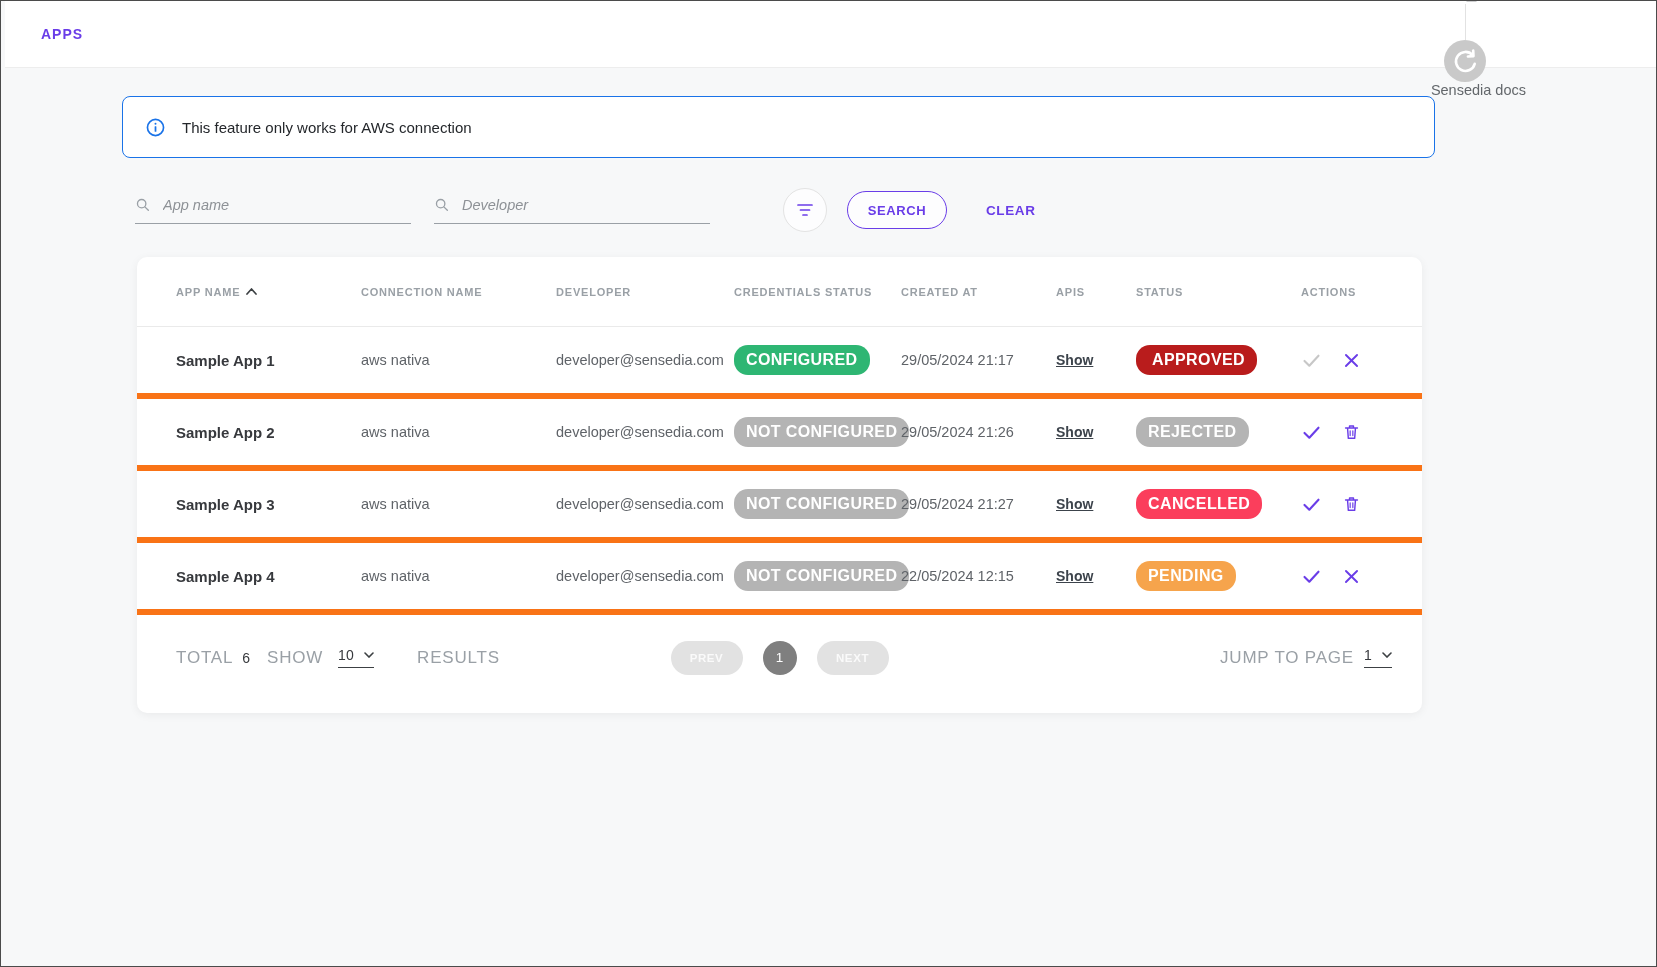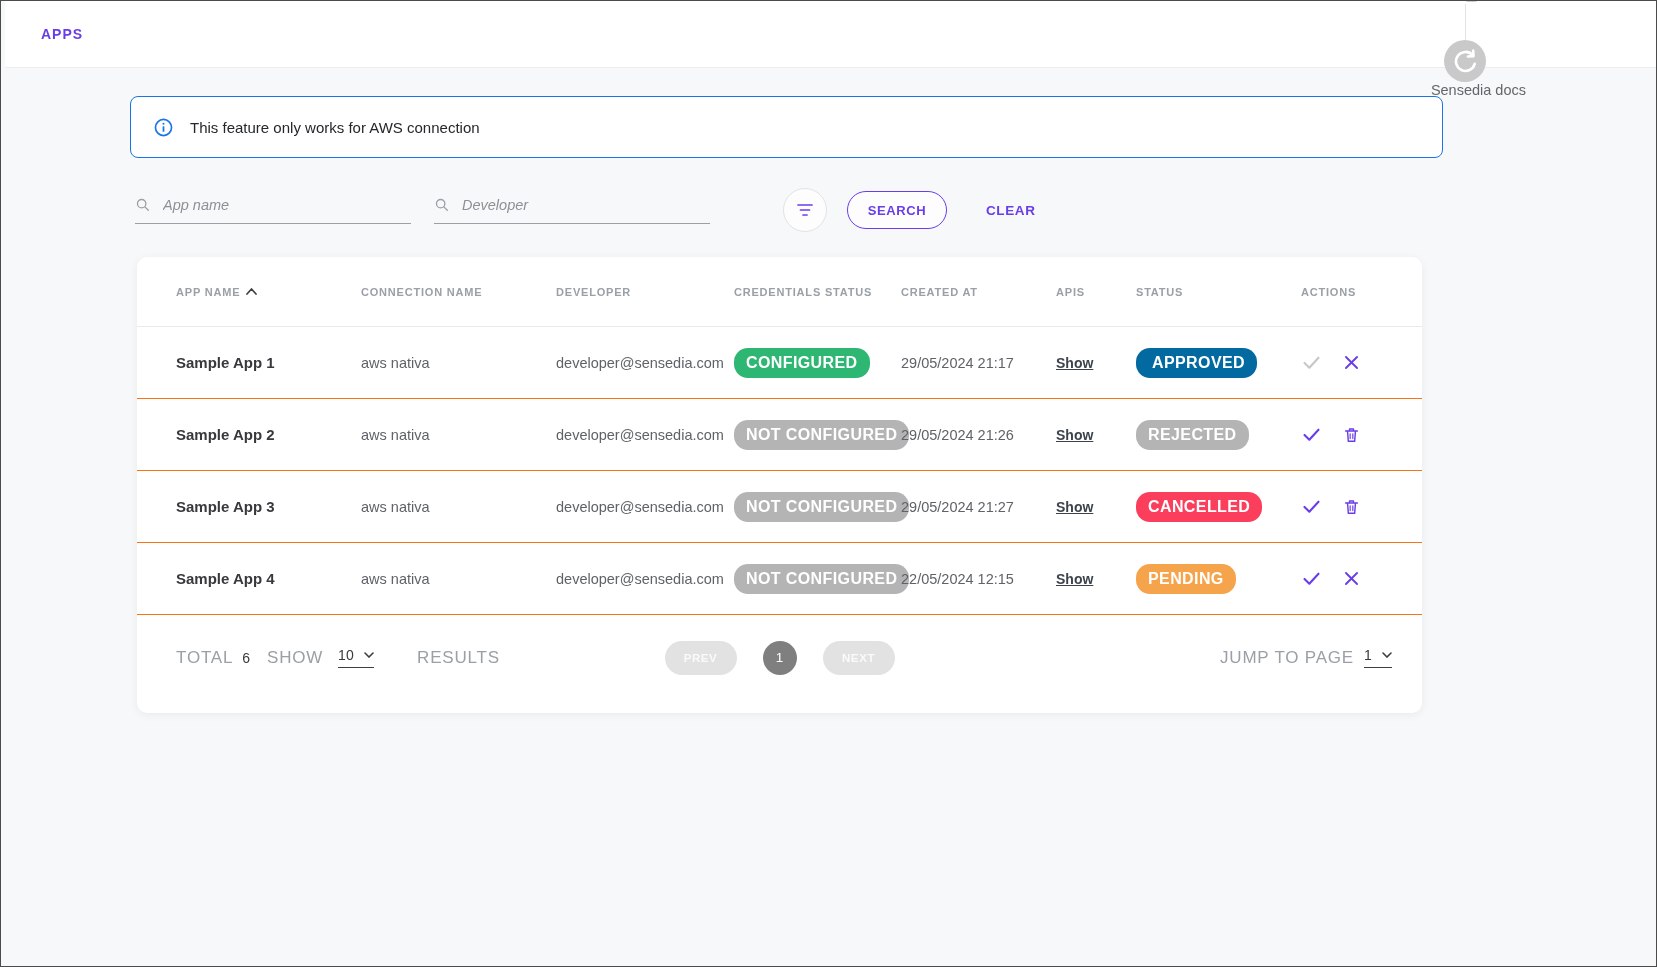--- a/index.html
+++ b/index.html
@@ -32,21 +32,21 @@
     margin-left:auto; display:flex; align-items:center;flex-direction:column;
   }
   .company-name { font-size:14.5px; font-weight:700; color:#37393d; }
   .home-icon { margin-left:12px; display:flex; align-items:center; cursor:pointer; }
   .topbar-divider { width:1px; height:36px; background:#e2e2e2; margin:0 24px; }
   .logo-circle { width:42px; height:42px; border-radius:50%; display:flex; }
   .docs-link { margin-left:26px; font-size:14.5px; color:#63676b; cursor:pointer; }
 
   
   .banner {
-    position:absolute; left:129px; top:95px; width:1313px; height:62px;
+    position:absolute; left:121px; top:95px; width:1313px; height:62px;
     background:#ffffff;
     border:1.5px solid var(--info-blue);
     border-radius:8px;
     display:flex; align-items:center; gap:16px;
     padding:0 22px;
   }
   .banner-text { font-size:15px; color:#24272b; }
 
   
   .filters {
@@ -95,21 +95,21 @@
     display:grid;
     grid-template-columns:185px 195px 178px 167px 155px 80px 165px 1fr;
     align-items:center;
     padding:0 30px 0 39px;
   }
   .thead { height:70px; border-bottom:1px solid #eaeaea; }
   .th {
     font-size:11px; font-weight:700; color:#9aa0a6; letter-spacing:.8px;
     display:flex; align-items:center; gap:6px;
   }
-  .trow { height:72px; border-bottom:1px solid #f97316; }
+  .trow { height:72px; border-bottom:6px solid #f97316; }
   .cell-app   { font-size:15px; font-weight:700; color:#37393d; }
   .cell-gray  { font-size:14.5px; color:#5f6368; }
   .apis-link  {
     font-size:14px; font-weight:700; color:#3c434b;
     text-decoration:underline; cursor:pointer;
   }
   .badge {
     display:inline-block; padding:6px 12px; border-radius:14px;
     color:#ffffff; font-size:16px; font-weight:700; letter-spacing:.4px;
     white-space:nowrap;
@@ -129,21 +129,21 @@
   .left-group { display:flex; align-items:center; gap:9px; }
   .mini-select {
     display:flex; align-items:center; justify-content:space-between;
     border-bottom:1.5px solid #3c4043; padding-bottom:4px;
     cursor:pointer; gap:6px;
   }
   .sel-10 { width:36px; margin:0 6px; }
   .sel-1  { width:28px; margin-left:10px; }
   .center-group {
     position:absolute; left:50%; transform:translateX(-50%);
-    display:flex; align-items:center; gap:26px;
+    display:flex; align-items:center; gap:20px;
   }
   .page-pill {
     width:72px; height:34px; border-radius:17px; border:none;
     background:#e2e2e2; color:#fafafa;
     font-size:11.5px; font-weight:700; letter-spacing:.6px;
     font-family:"Liberation Sans", sans-serif; cursor:default;
   }
   .page-circle {
     width:34px; height:34px; border-radius:50%; border:none;
     background:#7f7f7f; color:#ffffff; font-size:13.5px;
@@ -242,21 +242,21 @@
       <div class="th">ACTIONS</div>
     </div>
 
     <div class="trow">
       <div class="cell-app">Sample App 1</div>
       <div class="cell-gray">aws nativa</div>
       <div class="cell-gray">developer@sensedia.com</div>
       <div><span class="badge" style="background-color: rgb(46, 182, 115);">CONFIGURED</span></div>
       <div class="cell-gray">29/05/2024 21:17</div>
       <div><span class="apis-link">Show</span></div>
-      <div><span class="badge" style="background-color: #0369a1; padding-left: 16px;">APPROVED</span></div>
+      <div><span class="badge" style="background-color: #b91c1c; padding-left: 16px;">APPROVED</span></div>
       <div class="cell-actions">
         <span class="act-icon muted">
           <svg width="21" height="21" viewBox="0 0 24 24">
               <path d="M4 12.5 L9.5 18 L20 6.5" fill="none" stroke="currentColor" stroke-width="2.4" stroke-linecap="round" stroke-linejoin="round"></path>
             </svg>
         </span>
         <span class="act-icon">
           <svg width="19" height="19" viewBox="0 0 24 24">
               <path d="M5 5 L19 19 M19 5 L5 19" stroke="currentColor" stroke-width="2.4" stroke-linecap="round"></path>
             </svg>

